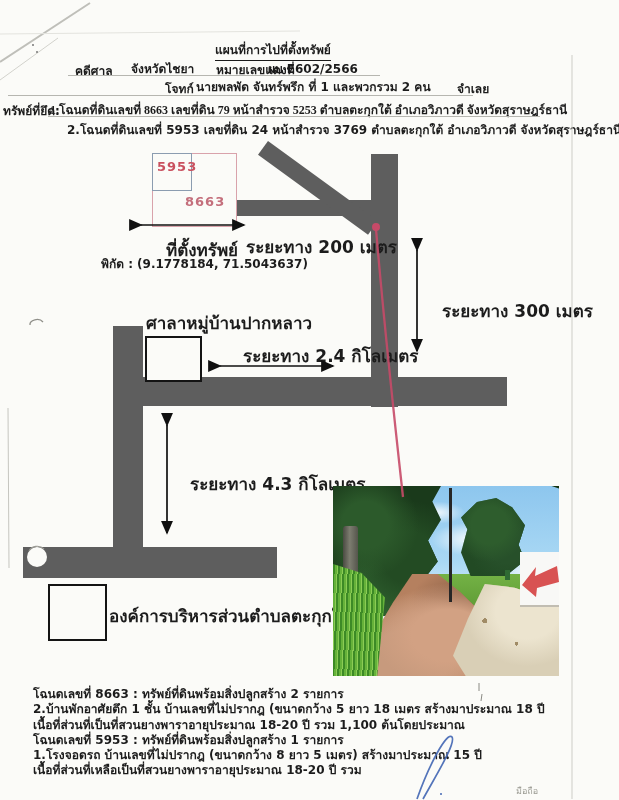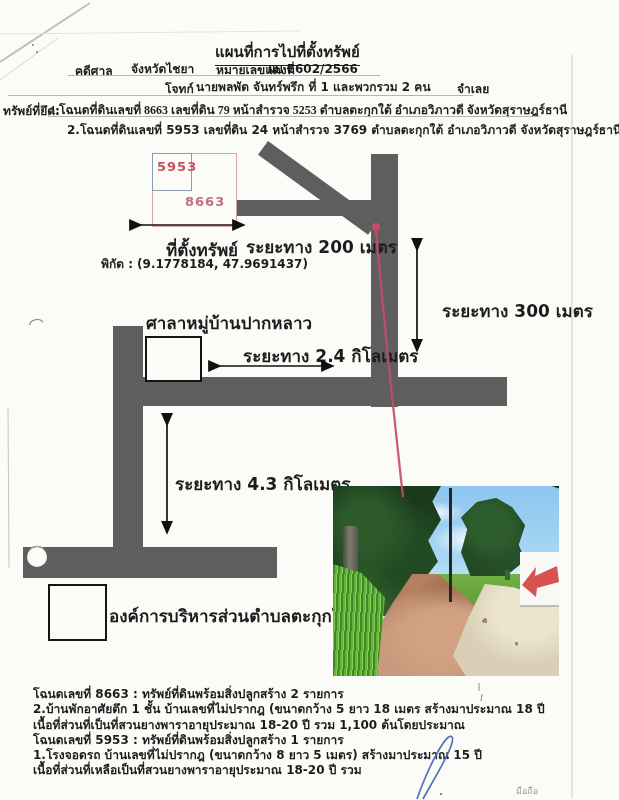--- a/index.html
+++ b/index.html
@@ -1,20 +1,20 @@
 <!DOCTYPE html>
 <html style="--road: #5e5e5e; --parcel-large-border: #d9a2ab; --parcel-small-border: #8b9cb0; --parcel-text-small: #c9515f; --parcel-text-large: #c46f7c; --route-red: #c64a68; --signature-blue: #4468b4; --sign-arrow-red: #d85252;"><head>
 <meta charset="utf-8">
 <style>
   html,body{margin:0;padding:0;background:#e9e9e6;}
   #page{position:relative;width:619px;height:800px;background:#fbfbf8;overflow:hidden;
         font-family:"DejaVu Sans","Liberation Sans",sans-serif;color:#1c1c1c;}
   .t{position:absolute;white-space:nowrap;color:#1c1c1c;font-weight:600;}
   .fs12{font-size:12px;} .fs13{font-size:17px;}
-  .title{font-size:15px;font-weight:bold;border-bottom:1.6px solid #1b1b1b;padding-bottom:1px;}
+  .title{font-size:12px;font-weight:bold;border-bottom:1.6px solid #1b1b1b;padding-bottom:1px;}
   .uline{position:absolute;height:1px;background:#b6b6b0;}
   .road{position:absolute;background:var(--road,#5e5e5e);}
   .rect{position:absolute;background:transparent;}
   .photo{position:absolute;left:333px;top:486px;width:226px;height:190px;overflow:hidden;background:#a9d8f4;}
   .ph{position:absolute;}
   .palmstripe{position:absolute;right:-6px;top:-3px;height:7px;background:#15320e;border-radius:0 0 0 6px;transform-origin:right top;}
   .detail-line{font-size:12px;font-weight:600;line-height:15.3px;white-space:nowrap;}
   svg.overlay{position:absolute;left:0;top:0;pointer-events:none;}
 </style>
 </head>
@@ -44,27 +44,27 @@
   <div class="road" style="left:113px;top:377px;width:394px;height:29px;"></div>
   <div class="road" style="left:113px;top:326px;width:30px;height:252px;"></div>
   <div class="road" style="left:23px;top:547px;width:254px;height:31px;"></div>
 
   <div class="rect" style="left:152px;top:153px;width:83px;height:72px;border:1.5px solid var(--parcel-large-border,#d9a2ab);background:#fbfbf8;"></div>
   <div class="rect" style="left:152px;top:153px;width:38px;height:36px;border:1.5px solid var(--parcel-small-border,#8b9cb0);background:#fbfbf8;"></div>
   <div class="t" style="left:157px;top:159px;font-size:13px;letter-spacing:1px;color:var(--parcel-text-small,#c9515f);">5953</div>
   <div class="t" style="left:185px;top:194px;font-size:13px;letter-spacing:1px;color:var(--parcel-text-large,#c46f7c);">8663</div>
 
   <div class="t fs13" style="left:166px;top:236px;font-weight:bold;">ที่ตั้งทรัพย์</div>
-  <div class="t fs12" style="left:101px;top:254px;font-weight:bold;">พิกัด : (9.1778184, 47.9691437)</div>
+  <div class="t fs12" style="left:101px;top:254px;font-weight:bold;">พิกัด : (9.1778184, 71.5043637)</div>
   <div class="t fs13" style="left:246px;top:233px;">ระยะทาง 200 เมตร</div>
   <div class="t fs13" style="left:442px;top:297px;">ระยะทาง 300 เมตร</div>
   <div class="t fs13" style="left:146px;top:309px;font-weight:bold;">ศาลาหมู่บ้านปากหลาว</div>
   <div class="rect" style="left:145px;top:336px;width:53px;height:42px;border:2px solid #141414;background:#fbfbf8;"></div>
   <div class="t fs13" style="left:229px;top:342px;margin-left:14px;">ระยะทาง 2.4 กิโลเมตร</div>
-  <div class="t fs13" style="left:175px;top:470px;">ระยะทาง 4.3 กิโลเมตร</div>
+  <div class="t fs13" style="left:190px;top:470px;">ระยะทาง 4.3 กิโลเมตร</div>
   <div class="rect" style="left:48px;top:584px;width:55px;height:53px;border:2px solid #141414;background:#fbfbf8;"></div>
   <div class="t fs13" style="left:109px;top:602px;font-weight:bold;">องค์การบริหารส่วนตำบลตะกุกใต้</div>
 
   <div class="photo">
     <div class="ph" style="inset:0;background:linear-gradient(180deg,#8dc6ee 0%,#a9d8f4 40%,#cfe9f9 58%,#e6f3fb 64%);"></div>
     <div class="ph" style="inset:0;background:
       radial-gradient(ellipse 60px 24px at 62% 28%, rgba(255,255,255,.95), rgba(255,255,255,0) 70%),
       radial-gradient(ellipse 50px 20px at 88% 45%, rgba(255,255,255,.9), rgba(255,255,255,0) 70%),
       radial-gradient(ellipse 40px 16px at 46% 14%, rgba(255,255,255,.85), rgba(255,255,255,0) 70%);"></div>
     <div class="ph" style="left:95px;top:88px;width:131px;height:34px;background:linear-gradient(180deg,#74b245,#5f9c36);"></div>

